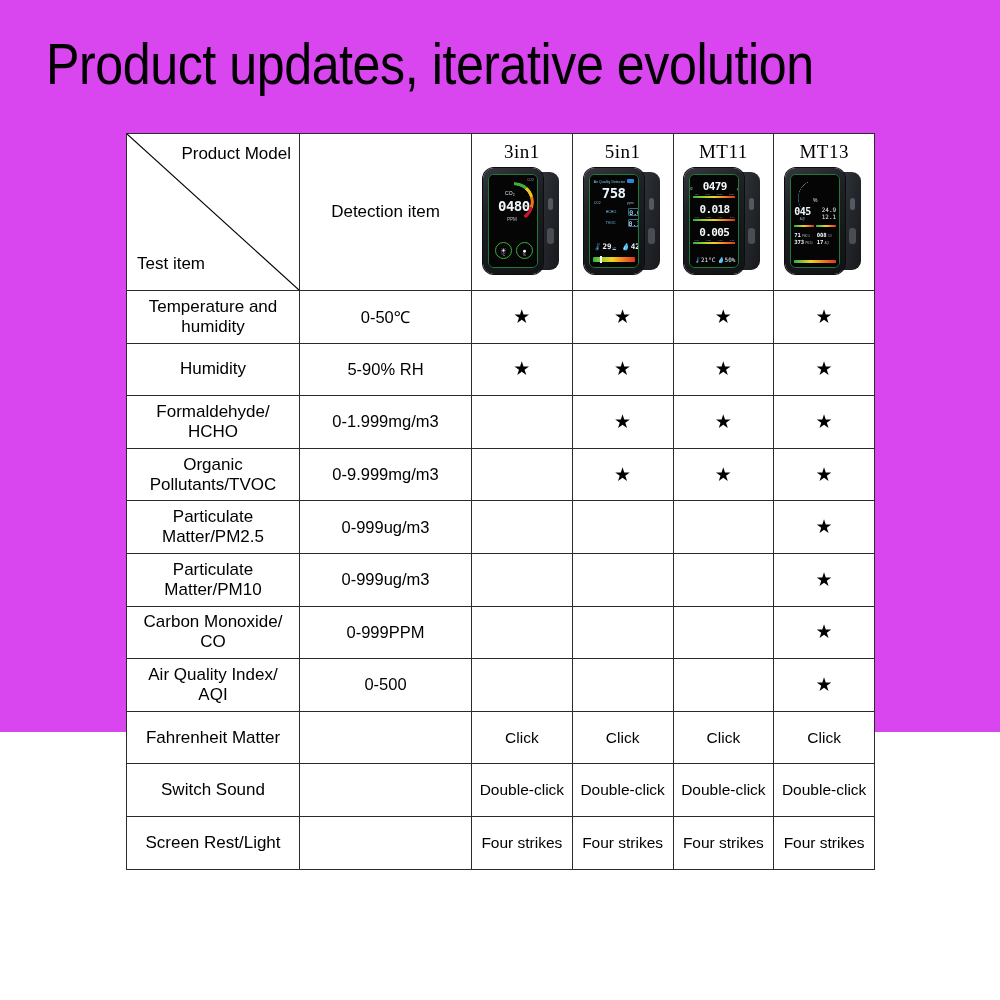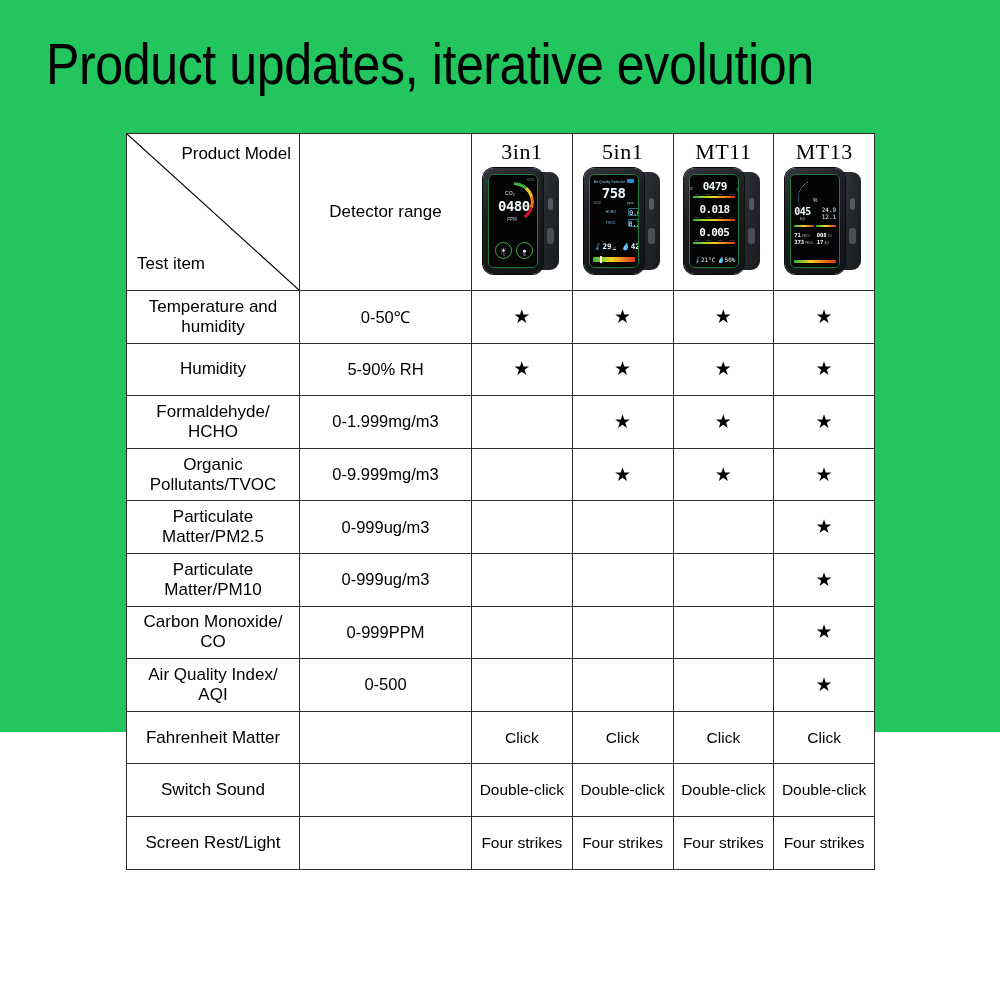--- a/index.html
+++ b/index.html
@@ -9,21 +9,21 @@
     height: 1000px;
     background: #ffffff;
     font-family: "Liberation Sans", sans-serif;
     overflow: hidden;
   }
 
   .page {
     position: relative;
     width: 1000px;
     height: 732px;
-    background: #22c55e;
+    background: #d946ef;
   }
 
   
   .page-title {
     position: absolute;
     left: 46px;
     top: 33px;
     width: 920px;
     height: 62px;
     font-family: "Liberation Sans", sans-serif;
@@ -101,21 +101,21 @@
   .prod-head-inner {
     display: flex;
     flex-direction: column;
     align-items: center;
     justify-content: flex-start;
     height: 155px;
     padding-top: 5px;
   }
   .prod-name {
     font-family: "Liberation Serif", serif;
-    font-size: 22px;
+    font-size: 19px;
     line-height: 24px;
     letter-spacing: 0.5px;
   }
 
   
   .device {
     position: relative;
     width: 82px;
     height: 112px;
     margin-top: 2px;
@@ -446,21 +446,21 @@
     </colgroup>
     <tbody id="table-body">
         <tr class="header-row">
           <td class="corner-cell">
   <svg class="corner-diagonal" viewBox="0 0 173 157" preserveAspectRatio="none">
     <line x1="0" y1="0" x2="173" y2="157"></line>
   </svg>
   <span class="corner-top">Product Model</span>
   <span class="corner-bottom">Test item</span>
 </td>
-          <td class="range-head">Detector range</td>
+          <td class="range-head">Detection item</td>
           <td class="prod-head">
     <div class="prod-head-inner">
       <span class="prod-name">3in1</span>
       <div class="device">
   <div class="dev-side">
     <div class="dev-side-btn"></div>
     <div class="dev-side-port"></div>
   </div>
   <div class="dev-body">
     <div class="dev-screen">

